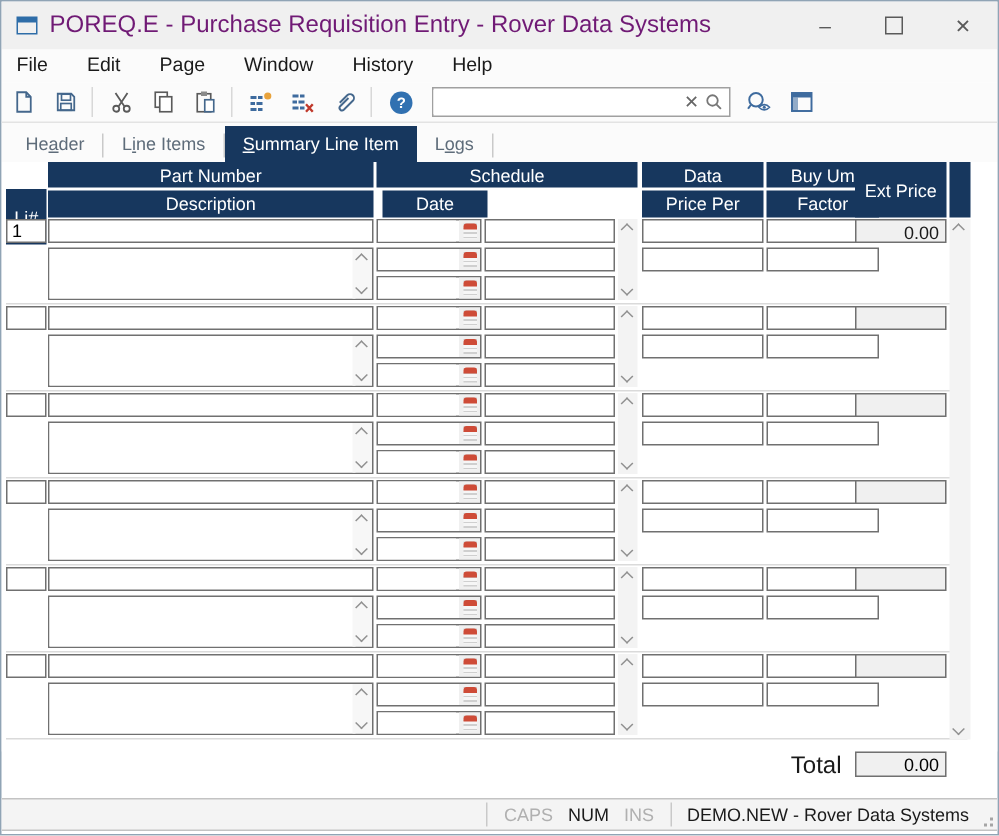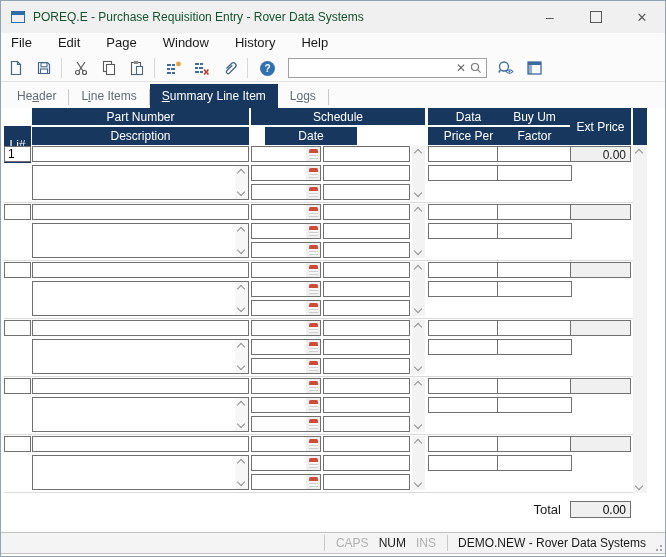--- a/index.html
+++ b/index.html
@@ -5,21 +5,21 @@
   html,body{margin:0;padding:0;background:#D6D6D6;}
   *{box-sizing:border-box;}
   .window{position:relative;width:666px;height:557px;background:#FFFFFF;
     border:1px solid #90A4B5;font-family:"Liberation Sans",sans-serif;overflow:hidden;}
 
   
   .titlebar{position:absolute;top:0;left:0;right:0;height:32px;background:#F0F0F0;
     display:flex;align-items:center;}
   .app-icon{width:14px;height:12px;border:1px solid #2E6DA8;margin-left:10px;position:relative;}
   .app-icon::before{content:"";position:absolute;top:0;left:0;right:0;height:3px;background:#2E6DA8;}
-  .title-text{font-size:12px;color:#14532d;margin-left:8px;white-space:nowrap;}
+  .title-text{font-size:16px;color:#701a75;margin-left:8px;white-space:nowrap;}
   .win-controls{position:absolute;right:0;top:0;height:32px;display:flex;}
   .win-btn{width:46px;height:32px;display:flex;align-items:center;justify-content:center;
     color:#5A5A5A;font-size:13px;cursor:default;}
   .btn-min::before{content:"\2013";font-size:14px;}
   .btn-max::before{content:"";width:10px;height:10px;border:1px solid #5A5A5A;display:block;}
   .btn-close::before{content:"\2715";font-size:13px;}
 
   
   .menubar{position:absolute;top:32px;left:0;right:0;height:22px;background:#FBFBFB;
     display:flex;align-items:flex-start;padding-left:10px;}
@@ -42,22 +42,22 @@
   .tab u{text-decoration:underline;}
   .tab.selected{background:#17375E;color:#FFFFFF;}
   .tab-sep{width:1px;height:16px;background:#C9C9C9;align-self:center;margin-top:4px;}
 
   
   .grid{position:absolute;top:107px;left:0;right:0;height:393px;background:#fff;}
   .hcell{position:absolute;background:#17375E;color:#fff;font-size:12px;
     display:flex;align-items:center;justify-content:center;}
   
   .col-li{left:3px;width:27px;}   .col-part{left:31px;width:217px;}
-  .col-date{left:264px;width:92px;} .col-qty{left:322px;width:87px;} .col-price{left:427px;width:81px;}
-  .col-buyum{left:496px;width:75px;} .col-ext{left:569px;width:61px;}
+  .col-date{left:254px;width:70px;} .col-qty{left:322px;width:87px;} .col-price{left:427px;width:81px;}
+  .col-buyum{left:510px;width:75px;} .col-ext{left:569px;width:61px;}
   .col-mscroll{left:632px;width:14px;}
 
   .grid-body{position:absolute;top:38px;left:0;right:0;height:348px;}
   .rowgroup{position:absolute;left:0;width:100%;height:56px;}
   .rowgroup::after{content:"";position:absolute;left:3px;right:20px;top:56px;height:1px;background:#DADADA;}
   .cell{position:absolute;height:16px;border:1px solid #707070;background:#fff;
     font:12px "Liberation Sans",sans-serif;padding:0 3px;outline:none;}
   .r1{top:0;} .r2{top:19px;} .r3{top:38px;}
   .desc-wrap{position:absolute;left:31px;width:217px;top:19px;height:35px;border:1px solid #707070;background:#fff;}
   .desc-wrap textarea{position:absolute;inset:0;border:none;resize:none;outline:none;
@@ -76,21 +76,21 @@
   .cal-glyph::before{content:"";position:absolute;top:0;left:0;right:0;height:4px;
     background:#CE4B37;border-radius:2px 2px 0 0;}
   .sched-scroll{position:absolute;left:411px;width:13px;top:0;height:54px;background:#F3F3F3;}
   .ext-box{position:absolute;left:569px;width:61px;height:16px;border:1px solid #707070;background:#F0F0F0;
     font-size:12px;color:#1A1A1A;text-align:right;padding:1px 4px 0 0;}
   .main-scroll{position:absolute;left:632px;width:14px;top:38px;height:347px;background:#F3F3F3;}
   .main-scroll .chev{left:3px;}
 
   
   .total-row{position:absolute;top:500px;left:0;right:0;height:17px;}
-  .total-label{position:absolute;right:104px;top:1px;font-size:13px;color:#1A1A1A;}
+  .total-label{position:absolute;right:104px;top:1px;font-size:16px;color:#1A1A1A;}
   .total-box{position:absolute;left:569px;width:61px;height:17px;border:1px solid #707070;background:#F0F0F0;
     font-size:12px;text-align:right;padding:1px 4px 0 0;}
 
   
   .statusbar{position:absolute;left:0;right:0;top:531px;height:22px;background:#F4F4F4;
     border-top:1px solid #C3C3C3;border-bottom:1px solid #C3C3C3;display:flex;align-items:center;font-size:12px;}
   .sb-spacer{flex:1;}
   .sb-sep{width:1px;height:16px;background:#C9C9C9;margin:0 6px;}
   .sb-ind{padding:0 5px;}
   .sb-off{color:#B0B0B0;}

